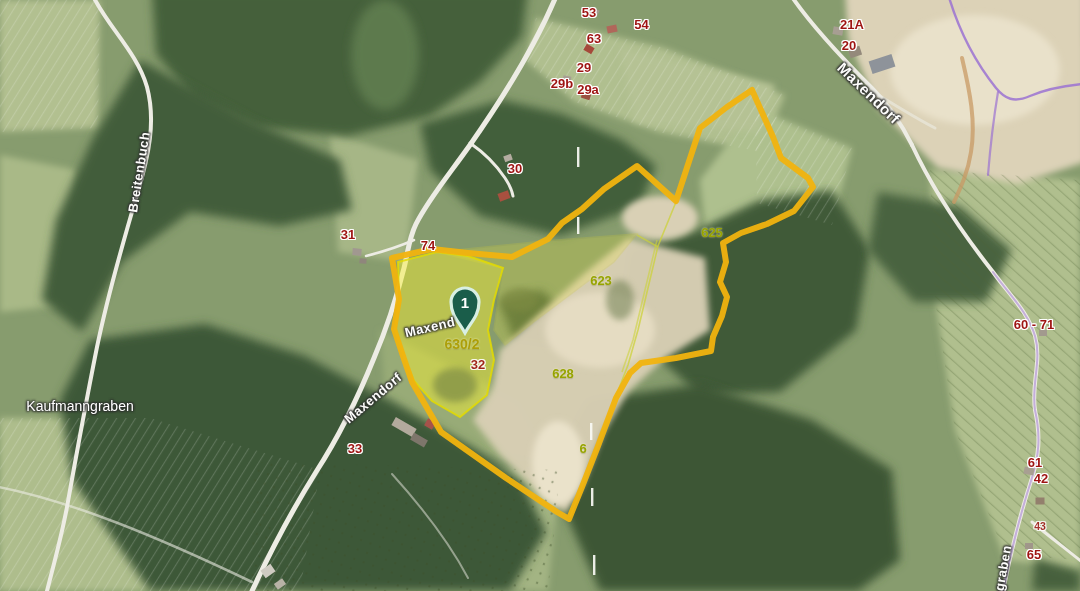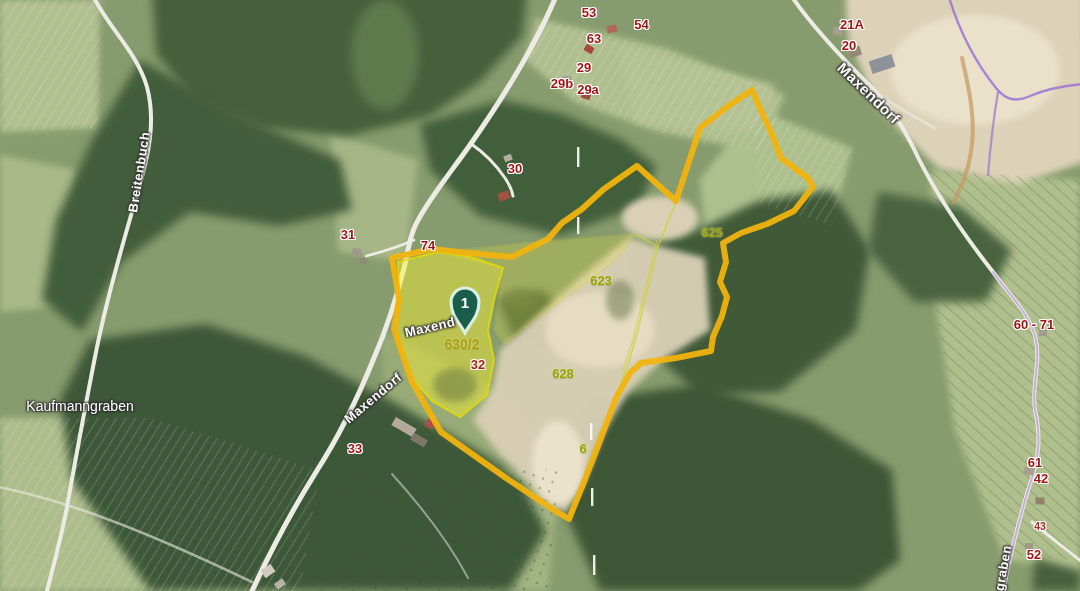--- a/index.html
+++ b/index.html
@@ -206,21 +206,21 @@
   <div class="lbl hn" style="left:348px;top:234px;">31</div>
   <div class="lbl hn" style="left:428px;top:245px;">74</div>
   <div class="lbl hn" style="left:355px;top:448px;">33</div>
   <div class="lbl hn tinted" style="left:478px;top:352px;margin-top:12px;">32</div>
   <div class="lbl hn" style="left:840px;top:24px;margin-left:12px;">21A</div>
   <div class="lbl hn" style="left:849px;top:45px;">20</div>
   <div class="lbl hn" style="left:1034px;top:324px;">60 - 71</div>
   <div class="lbl hn" style="left:1035px;top:462px;">61</div>
   <div class="lbl hn" style="left:1041px;top:478px;">42</div>
   <div class="lbl hn small" style="left:1026px;top:526px;padding-left:28px;">43</div>
-  <div class="lbl hn" style="left:1034px;top:554px;">52</div>
+  <div class="lbl hn" style="left:1034px;top:554px;">65</div>
 
   <div class="lbl pn" style="left:601px;top:234px;margin-top:46px;">623</div>
   <div class="lbl pn" style="left:712px;top:232px;">625</div>
   <div class="lbl pn" style="left:563px;top:373px;">628</div>
   <div class="lbl pn big" style="left:462px;top:344px;">630/2</div>
   <div class="lbl pn" style="left:583px;top:448px;">6</div>
 
 </div>
 
 </body></html>

